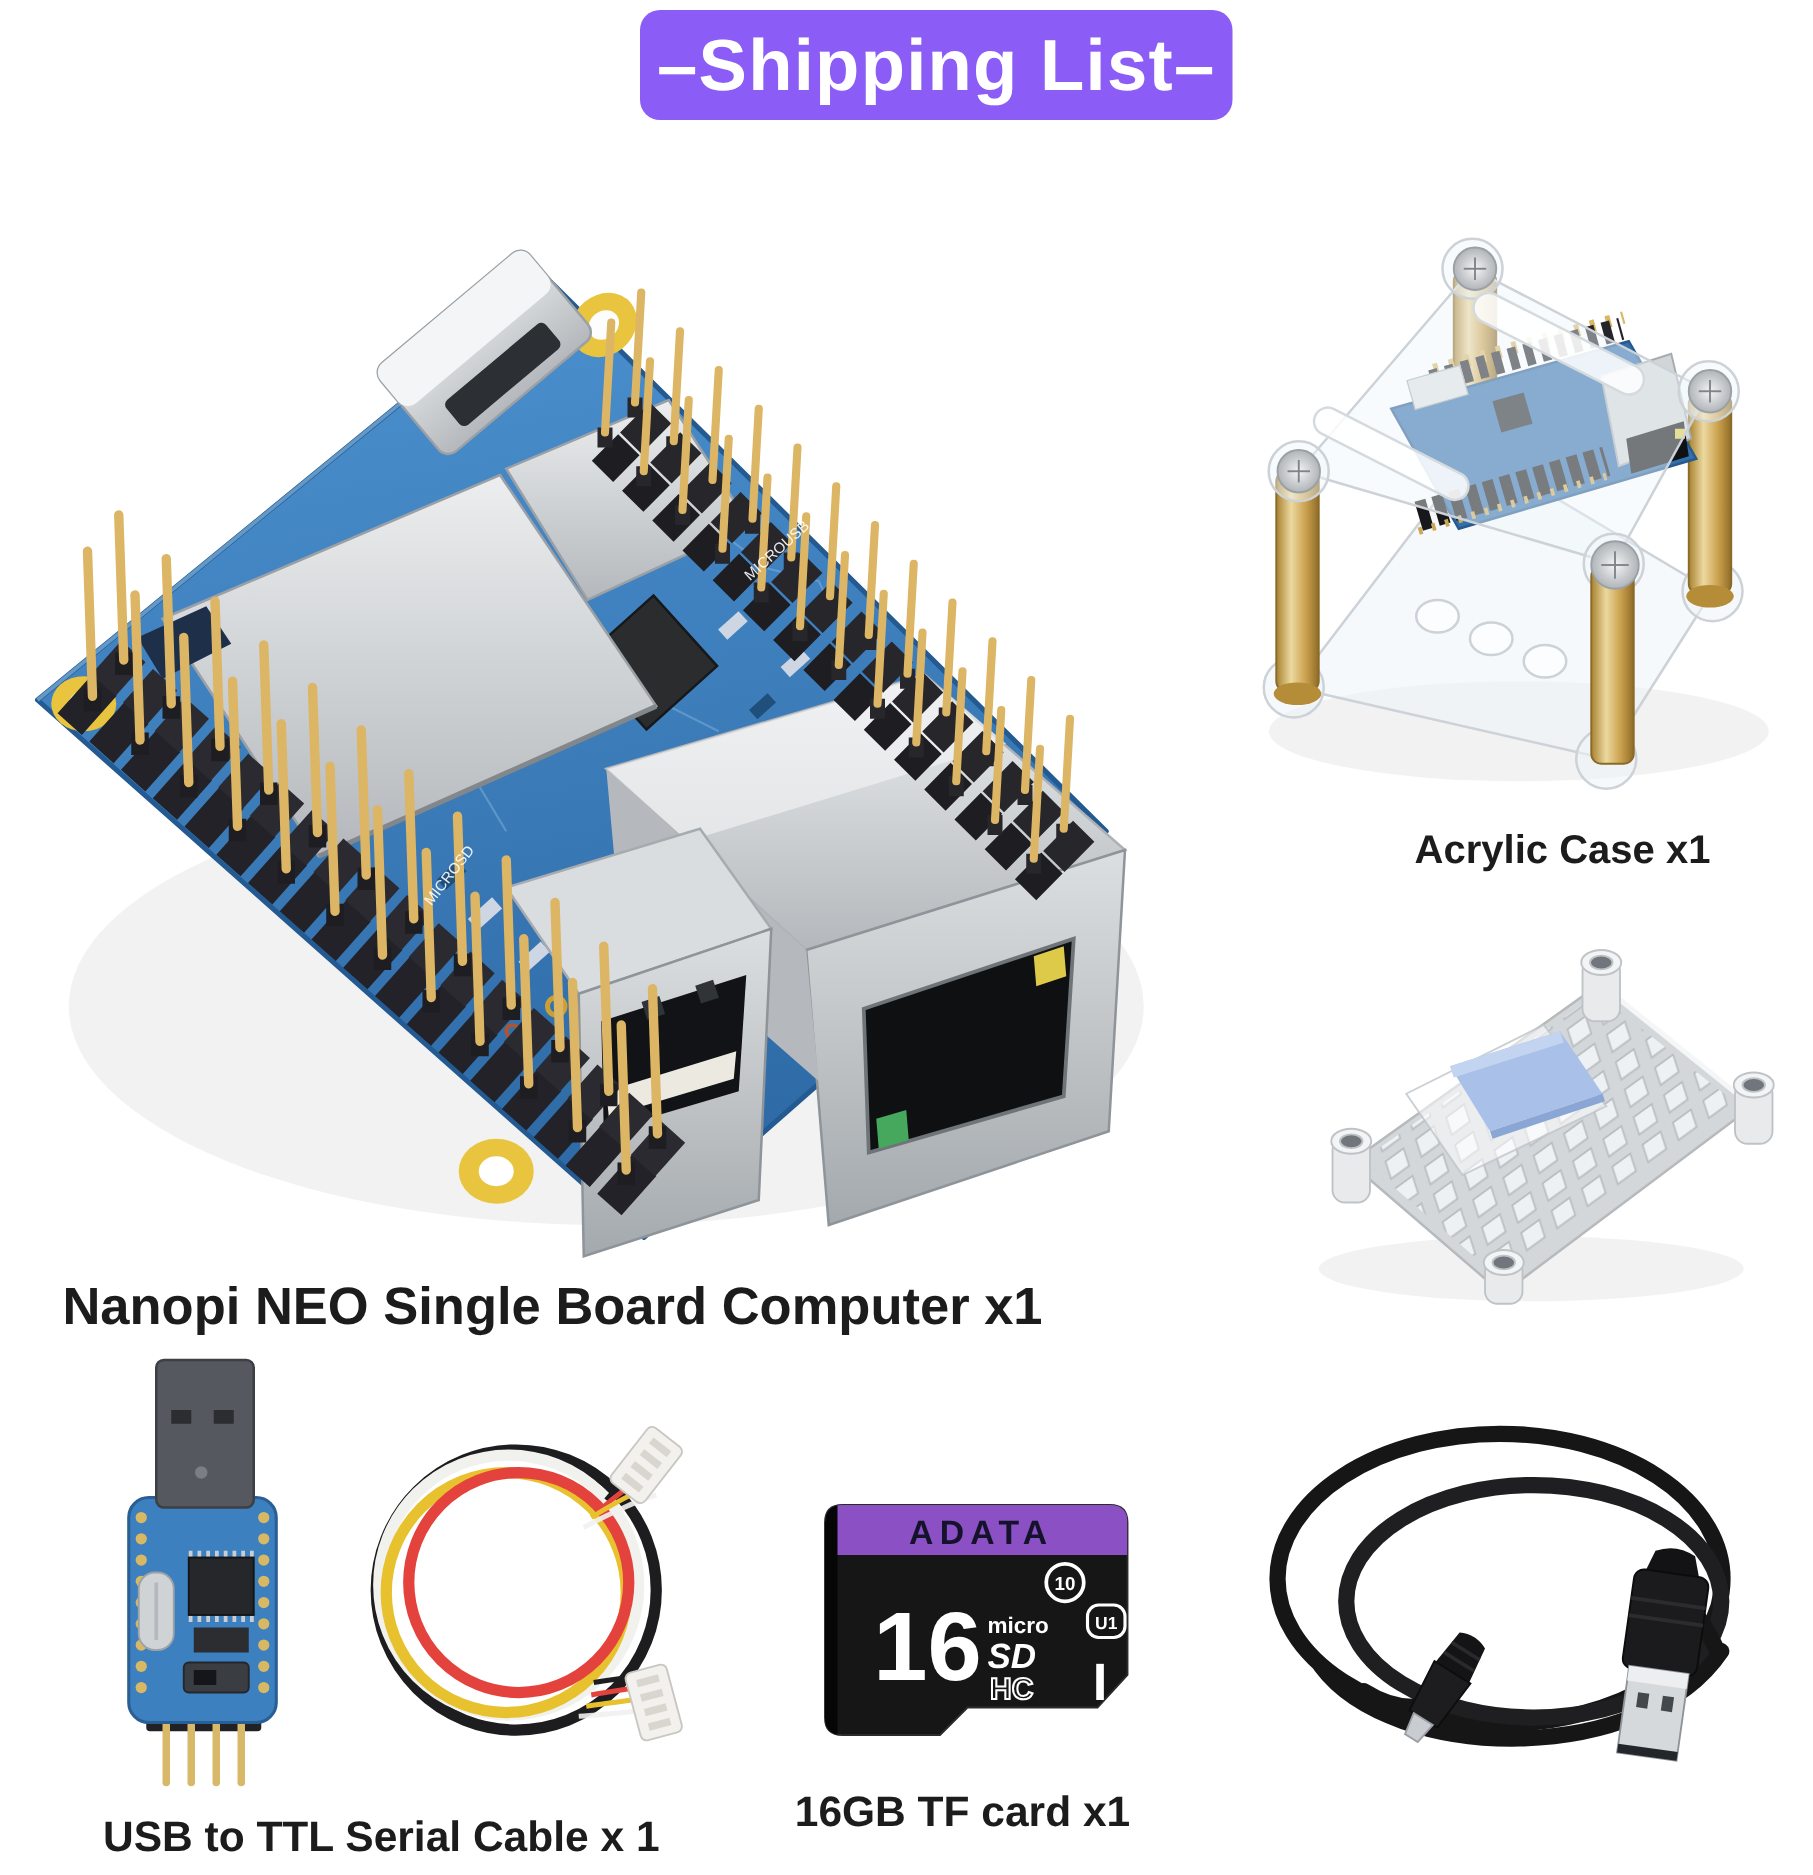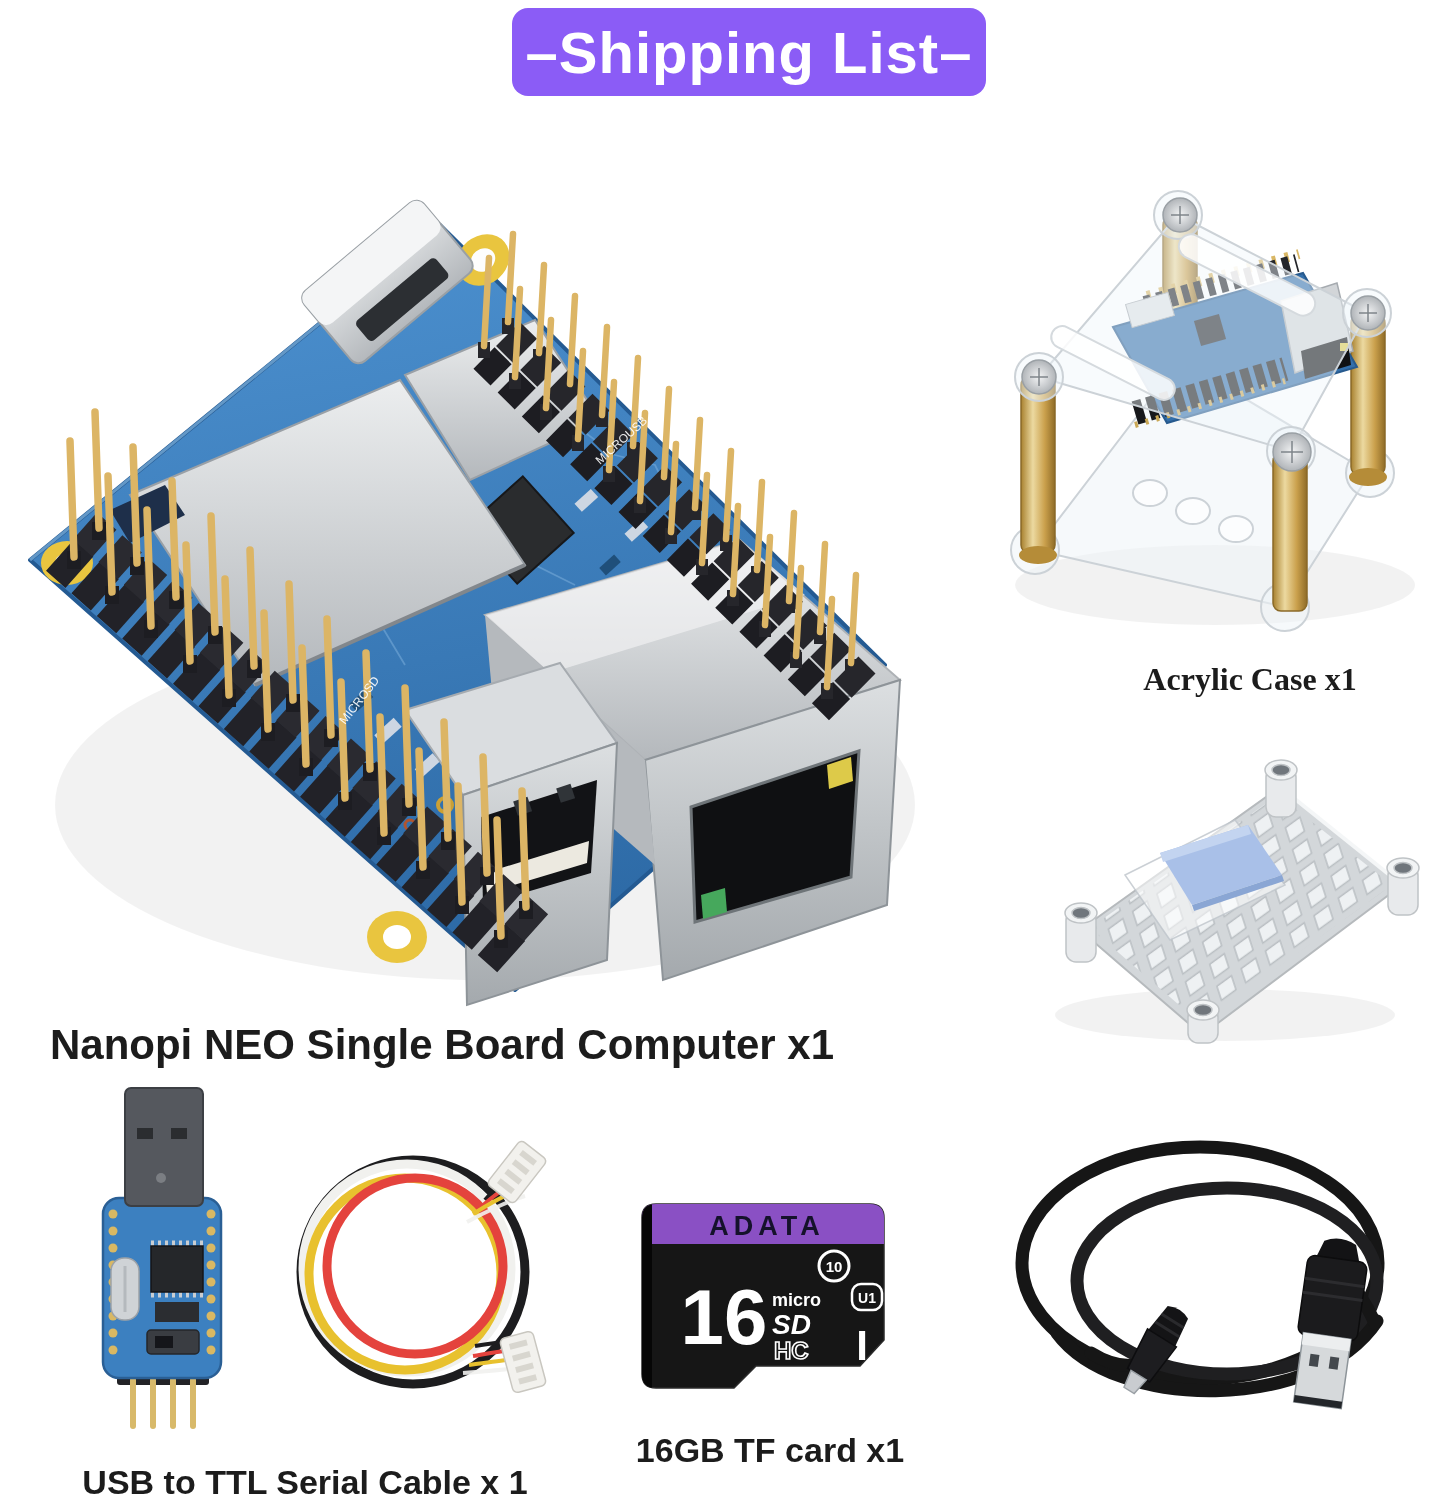--- a/index.html
+++ b/index.html
@@ -4,23 +4,23 @@
 <style>
   html,body{margin:0;padding:0;background:#ffffff;}
   #page{position:relative;width:1450px;height:1500px;background:#ffffff;overflow:hidden;
         font-family:"Liberation Sans",sans-serif;}
   .banner{position:absolute;left:512px;top:8px;width:474px;height:88px;background:#8b5cf6;
           border-radius:16px;display:flex;align-items:center;justify-content:center;}
   .banner span{color:#ffffff;font-size:58px;font-weight:bold;letter-spacing:1px;}
   .photo{position:absolute;}
   .item-label{position:absolute;color:#1c1c1c;font-weight:bold;text-align:center;line-height:1.1;}
   #label-board{left:42px;top:1022px;width:800px;font-size:42px;}
-  #label-case{left:1050px;top:662px;width:400px;font-size:32px;font-family:Liberation Serif, serif;}
+  #label-case{left:1050px;top:662px;width:400px;font-size:32px;}
   #label-heatsink{left:1045px;top:1066px;width:400px;font-size:40px;}
-  #label-serial{left:55px;top:1452px;width:500px;font-size:34px;margin-top:12px;}
+  #label-serial{left:55px;top:1452px;width:500px;font-size:34px;}
   #label-tfcard{left:620px;top:1432px;width:300px;font-size:34px;}
   #label-usbcable{left:1035px;top:1460px;width:400px;font-size:34px;}
   svg{display:block;}
   svg text{font-family:"Liberation Sans",sans-serif;}
 </style>
 </head>
 <body>
 
 <div id="page">
 
@@ -387,21 +387,21 @@
     <g transform="translate(468,282) rotate(-15)">
       <rect x="-17" y="-28" width="34" height="56" rx="5" fill="#f2f1ed" stroke="#c9c7c0" stroke-width="1.5"></rect>
       <rect x="-9" y="-21" width="18" height="6" fill="#d8d6cf"></rect>
           <rect x="-9" y="-9" width="18" height="6" fill="#d8d6cf"></rect>
       <rect x="-9" y="3" width="18" height="6" fill="#d8d6cf"></rect>
           <rect x="-9" y="15" width="18" height="6" fill="#d8d6cf"></rect>
     </g>
   </svg>
   </div>
 
-  <div class="photo" style="left:634px;top:1192px;">
+  <div class="photo" style="left:652px;top:1192px;">
   <svg width="260" height="208" viewBox="0 0 260 208">
     <defs>
       <clipPath id="cardClip">
         <path d="M 22,12 H 236 Q 250,12 250,26 V 148 L 226,174 H 122 L 100,196 H 22 Q 8,196 8,182 V 26 Q 8,12 22,12 Z"></path>
       </clipPath>
     </defs>
     <g>
       <path d="M 22,12 H 236 Q 250,12 250,26 V 148 L 226,174 H 122 L 100,196 H 22 Q 8,196 8,182 V 26 Q 8,12 22,12 Z" fill="#161616" stroke="#2b2b2b" stroke-width="1.5"></path>
       <g clip-path="url(#cardClip)">
         <rect x="8" y="12" width="242" height="40" fill="#8a50c4"></rect>

